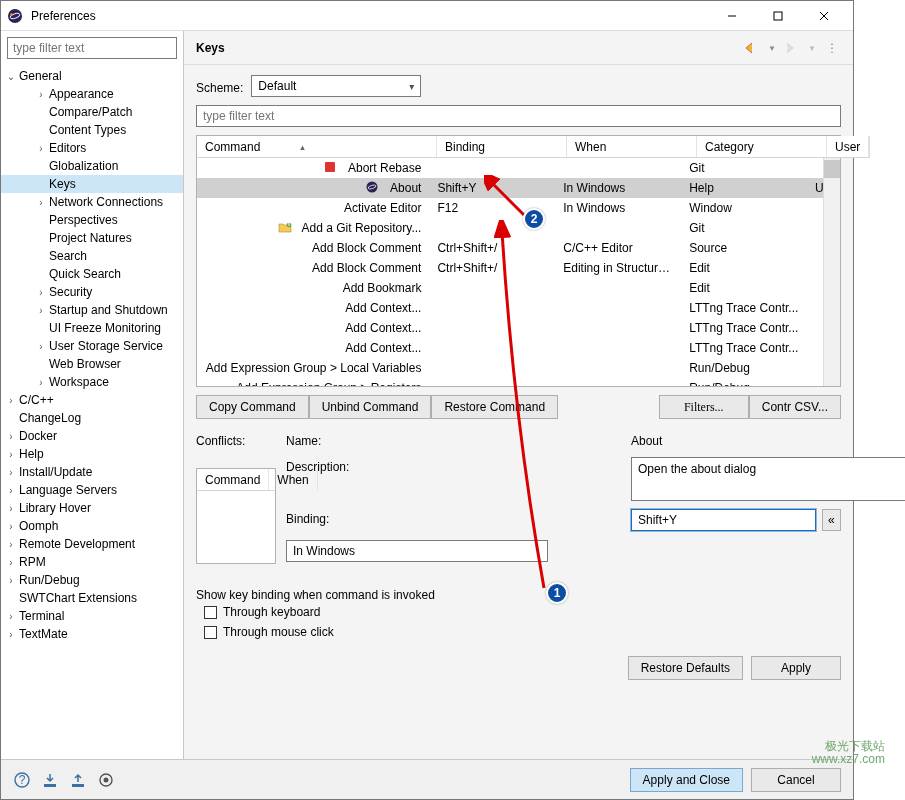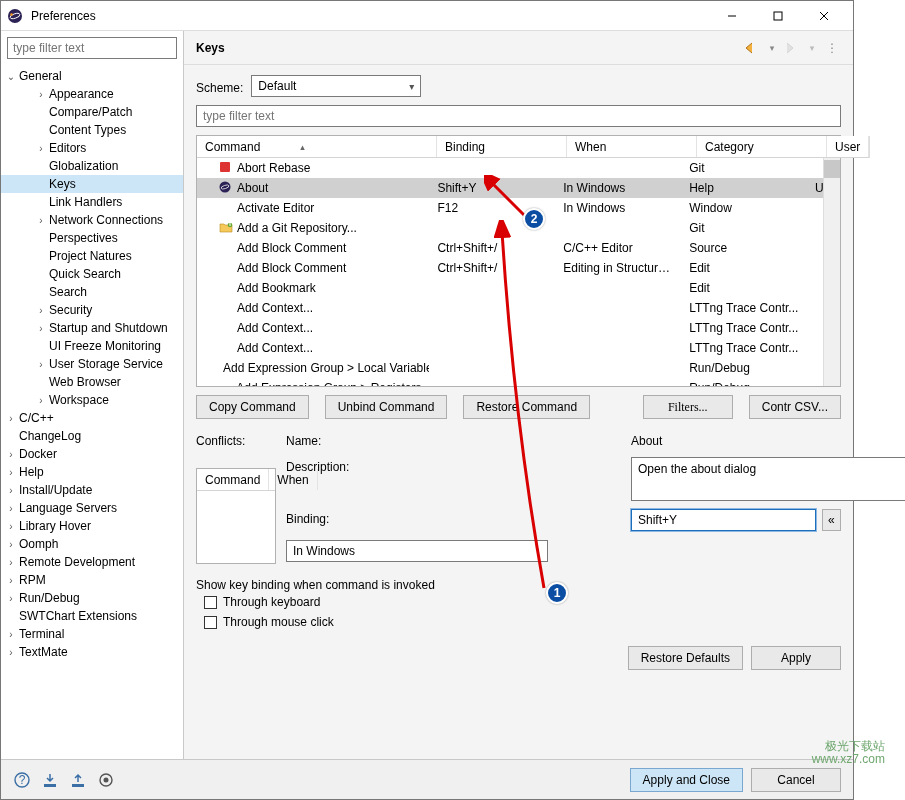--- a/index.html
+++ b/index.html
@@ -45,42 +45,42 @@
 .th.sort::after { content:"▴"; font-size:9px; margin-left:40px; color:#666; }
 .col-cmd { width:240px; }
 .col-bind { width:130px; }
 .col-when { width:130px; }
 .col-cat { width:130px; }
 .col-user { flex:1; }
 .tbody { flex:1; overflow:auto; position:relative; }
 .trow { display:flex; height:20px; align-items:center; }
 .trow.sel { background:#d0d0d0; }
 .td { padding:0 8px; white-space:nowrap; overflow:hidden; text-overflow:ellipsis; }
-.td.col-cmd { display:flex; align-items:center; gap:4px; padding-left:22px; }
+.td.col-cmd { display:flex; align-items:center; gap:10px; padding-left:22px;justify-content:flex-end; }
 .cmdicon { width:14px; height:14px; display:inline-block; }
 .vscroll { width:17px; background:#f0f0f0; border-left:1px solid #ddd; }
 
-.btnrow { display:flex; gap:16px; }
+.btnrow { display:flex; gap:0; }
 .btn { border:1px solid #adadad; background:#e9e9e9; height:24px; padding:0 12px; display:flex; align-items:center; justify-content:center; min-width:60px; }
 .spacer { flex:1; }
 
 .form { display:grid; grid-template-columns: 80px 1fr 210px; column-gap:10px; row-gap:6px; align-items:start; margin-top:4px; }
 .flabel { color:#000; padding-top:3px; }
 .textval { padding-top:3px; }
 .textarea { border:1px solid #7a7a7a; background:#fff; height:44px; padding:4px 6px; width:300px; }
 .bindrow { display:flex; align-items:center; gap:6px; }
 .input { border:1px solid #1e6fbb; background:#fff; height:22px; padding:2px 6px; width:232px; outline:1px solid #8db7e3; }
 .clearbtn { width:24px; height:22px; border:1px solid #adadad; background:#e9e9e9; display:flex; align-items:center; justify-content:center; }
 .whencombo { width:262px; }
 
 .conflicts { border:1px solid #b1b1b1; background:#fff; height:96px; display:flex; flex-direction:column; }
 .conflicts .chead { display:flex; border-bottom:1px solid #d4d4d4; height:22px; }
 .conflicts .cth { flex:1; padding:0 8px; display:flex; align-items:center; border-right:1px solid #e3e3e3; }
 
-.showsection { margin-top:6px; }
+.showsection { margin-top:16px; }
 .chk { display:flex; align-items:center; gap:6px; height:20px; padding-left:8px; }
 .chkbox { width:13px; height:13px; border:1px solid #333; background:#fff; }
 
 .bottom-right { display:flex; justify-content:flex-end; gap:8px; margin-top:6px; }
 
 
 .footer { height:40px; border-top:1px solid #c8c8c8; display:flex; align-items:center; padding:0 12px; background:#f0f0f0; }
 .footicons { display:flex; gap:10px; }
 .footicon { width:18px; height:18px; display:flex; align-items:center; justify-content:center; }
 .footer .spacer { flex:1; }
@@ -150,42 +150,38 @@
           </div>
           <div class="tree-row ind2">
             <span class="tw"></span>
             <span class="lbl">Globalization</span>
           </div>
           <div class="tree-row ind2 sel">
             <span class="tw"></span>
             <span class="lbl">Keys</span>
           </div>
           <div class="tree-row ind2">
-            <span class="tw"></span>
-            <span class="lbl">Link Handlers</span>
-          </div>
-          <div class="tree-row ind2">
             <span class="tw">›</span>
             <span class="lbl">Network Connections</span>
           </div>
           <div class="tree-row ind2">
             <span class="tw"></span>
             <span class="lbl">Perspectives</span>
           </div>
           <div class="tree-row ind2">
             <span class="tw"></span>
             <span class="lbl">Project Natures</span>
           </div>
           <div class="tree-row ind2">
             <span class="tw"></span>
+            <span class="lbl">Search</span>
+          </div>
+          <div class="tree-row ind2">
+            <span class="tw"></span>
             <span class="lbl">Quick Search</span>
-          </div>
-          <div class="tree-row ind2">
-            <span class="tw"></span>
-            <span class="lbl">Search</span>
           </div>
           <div class="tree-row ind2">
             <span class="tw">›</span>
             <span class="lbl">Security</span>
           </div>
           <div class="tree-row ind2">
             <span class="tw">›</span>
             <span class="lbl">Startup and Shutdown</span>
           </div>
           <div class="tree-row ind2">

